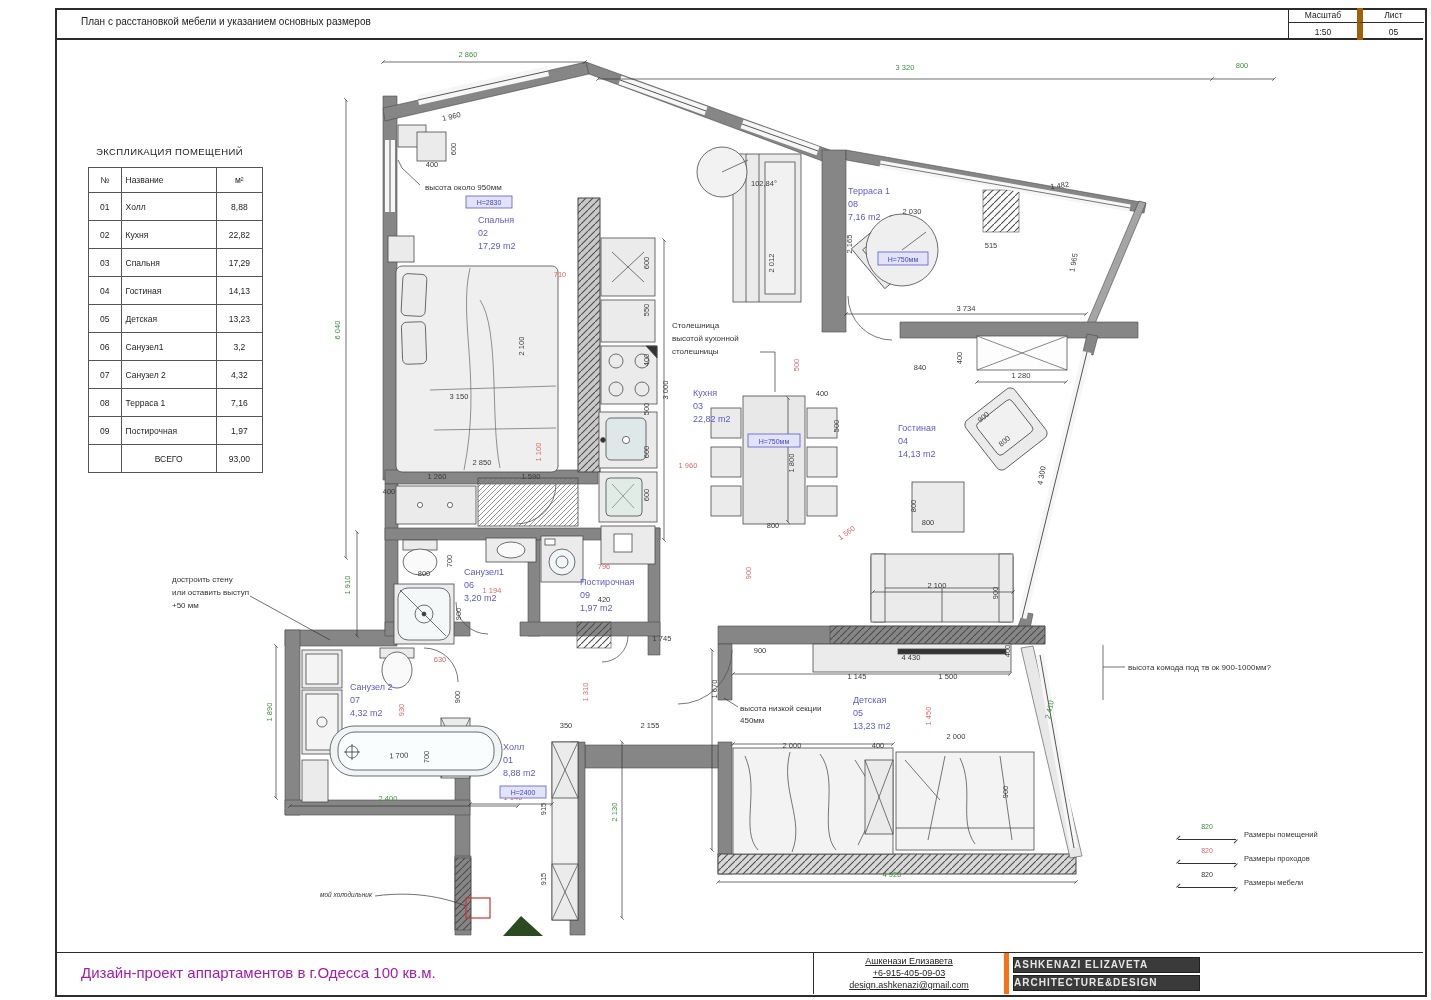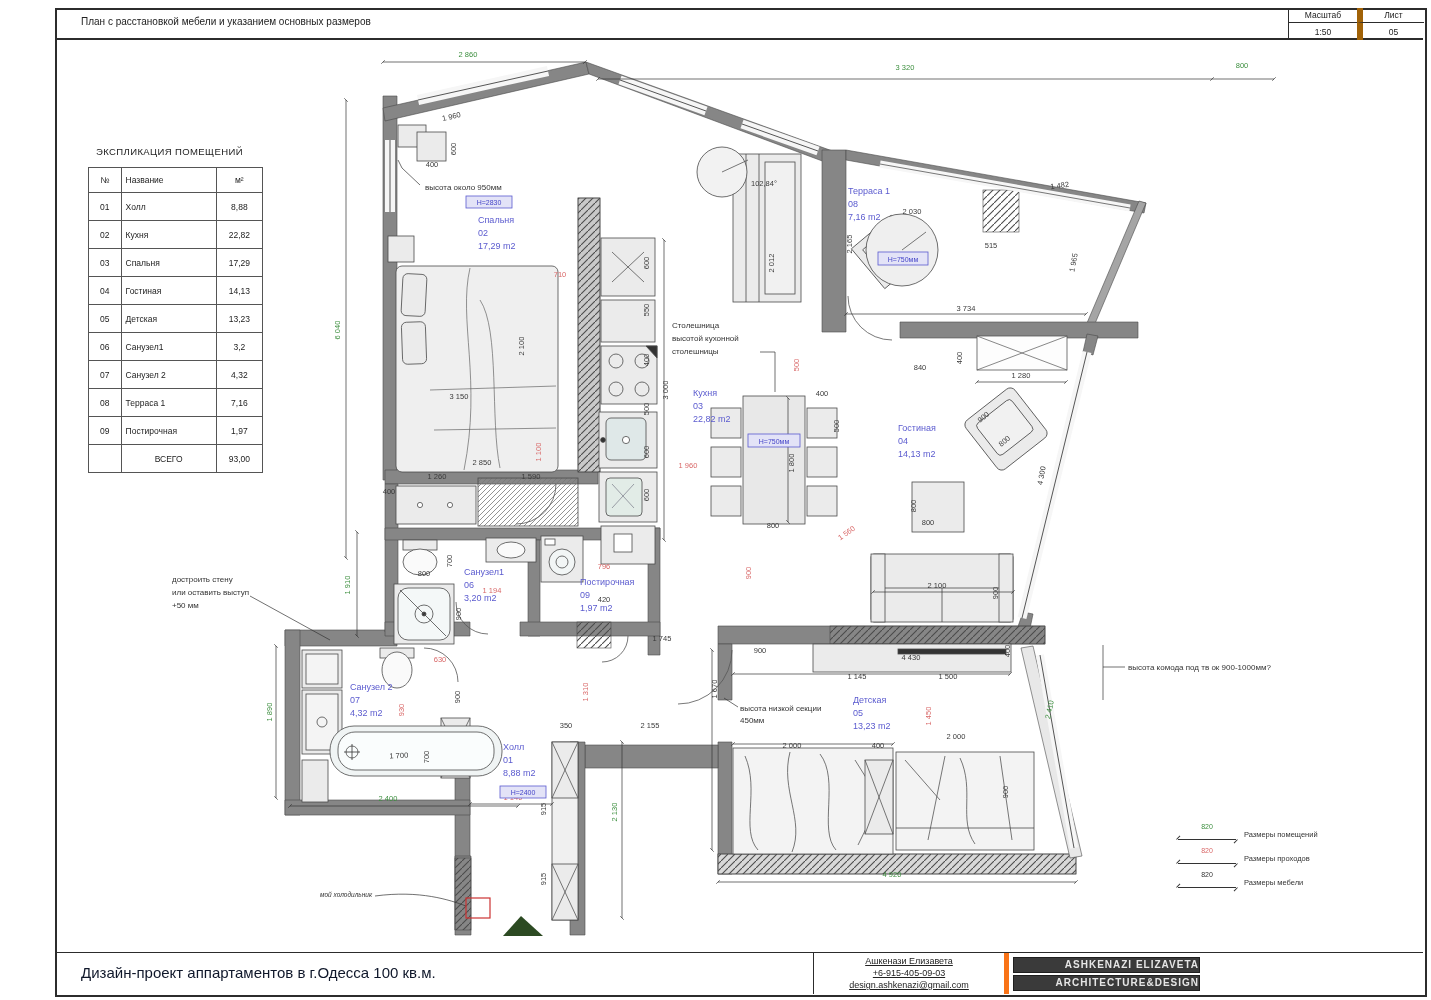--- a/index.html
+++ b/index.html
@@ -26,28 +26,28 @@
   .leg-row{display:flex;align-items:flex-end;height:24px;}
   .leg-line{position:relative;width:58px;height:11px;border-bottom:1px solid #333;margin-right:8px;}
   .leg-line:before,.leg-line:after{content:"";position:absolute;bottom:-3px;width:5px;height:5px;}
   .leg-line:before{left:-1px;border-left:1px solid #333;transform:rotate(45deg);}
   .leg-line:after{right:-1px;border-right:1px solid #333;transform:rotate(45deg);}
   .leg-num{position:absolute;left:50%;transform:translateX(-50%);top:-5px;font-size:7px;background:#fff;padding:0 2px;}
   .leg-num.g{color:#3d8f3f;}.leg-num.r{color:#d96868;}.leg-num.k{color:#333;}
   .leg-label{font-size:7.5px;color:#333;padding-bottom:1px;}
   
   #footer{position:absolute;left:55px;top:952px;width:1368px;height:41px;border-top:1.5px solid #2c2c2c;box-sizing:border-box;}
-  #footer .proj{position:absolute;left:26px;top:11px;font-size:15px;color:#0f172a;}
+  #footer .proj{position:absolute;left:26px;top:11px;font-size:15px;color:#a21caf;}
   #tblock{position:absolute;left:758px;top:0;height:41px;display:flex;border-left:1px solid #2c2c2c;}
   #tblock .grid{display:grid;grid-template-columns:68px 72px 50px 38px;grid-template-rows:13px 14px 14px;}
   #tblock .grid div{border-right:1px solid #2c2c2c;border-bottom:1px solid #2c2c2c;font-size:7.5px;color:#222;display:flex;align-items:center;justify-content:center;box-sizing:border-box;}
   #tblock .grid div.last{border-bottom:none;}
   #contact{width:195px;border-right:5px solid #f97316;text-align:center;font-size:9px;color:#222;padding-top:2px;line-height:12px;box-sizing:border-box;text-decoration:underline;}
   #badges{width:195px;display:flex;flex-direction:column;justify-content:center;gap:2px;padding:2px 4px;box-sizing:border-box;background:#fff;}
-  .badge{background:#3a3a3a;color:#e6e6e6;border:1px solid #1f1f1f;font-size:10px;font-weight:bold;letter-spacing:1px;text-align:right;padding:1.5px 0;}
+  .badge{background:#3a3a3a;color:#e6e6e6;border:1px solid #1f1f1f;font-size:10px;font-weight:bold;letter-spacing:1px;text-align:left;padding:1.5px 0;}
   
   text{font-family:"Liberation Sans",sans-serif;}
   .dim{font-size:7.5px;text-anchor:middle;}
   .dim.g{fill:#3d8f3f;}.dim.r{fill:#d96868;}.dim.k{fill:#3a3a3a;}
   .roomlbl{font-size:9px;fill:#5b5bcf;}
   .tag{font-size:7px;fill:#4646c8;text-anchor:middle;}
   .ann{font-size:8px;fill:#333;}
   .ann.small{font-size:6.5px;}
 </style>
 </head>

